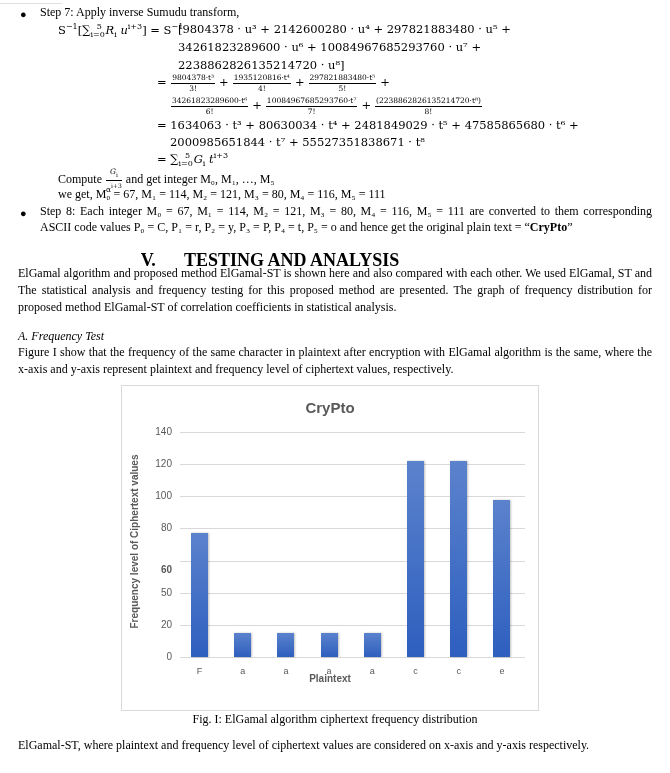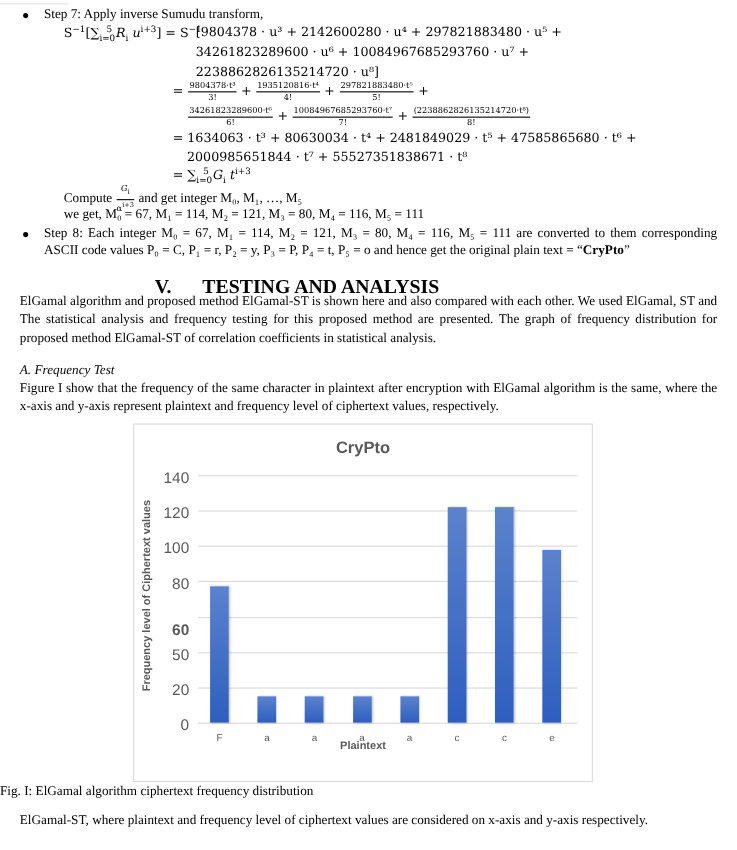--- a/index.html
+++ b/index.html
@@ -21,24 +21,24 @@
   .subhead { position:absolute; left:18px; top:329px; font-style:italic; font-size:12px; }
   .sub { font-size:8px; vertical-align:-3px;margin-top:24px; }
   .sup { font-size:8px; vertical-align:5px; }
 
   
   .chart-box { position:absolute; left:121px; top:385px; width:416px; height:324px; border:1px solid #d9d9d9; background:#fff; }
   .chart-title { position:absolute; left:0; width:416px; top:13px; text-align:center; font-family:"Liberation Sans", sans-serif; font-weight:bold; font-size:15px; color:#595959; }
   .ylabel { position:absolute; left:-88px; top:150px; width:200px; transform:rotate(-90deg); text-align:center; font-family:"Liberation Sans", sans-serif; font-weight:bold; font-size:10px; color:#595959; }
   .xlabel { position:absolute; left:0; width:416px; top:287px; text-align:center; font-family:"Liberation Sans", sans-serif; font-weight:bold; font-size:10px; color:#595959; }
   .grid { position:absolute; left:58px; width:345px; height:1px; background:#d9d9d9; }
-  .tick { position:absolute; left:20px; width:30px; text-align:right; font-family:"Liberation Sans", sans-serif; font-size:14px; color:#595959; }
+  .tick { position:absolute; left:20px; width:30px; text-align:right; font-family:"Liberation Sans", sans-serif; font-size:10px; color:#595959; }
   .bar { position:absolute; width:17px; background:linear-gradient(to bottom, #5b82cc, #2e5fbf); box-shadow:1px 0 2px rgba(0,0,0,0.25); }
   .cat { position:absolute; width:30px; text-align:center; font-family:"Liberation Sans", sans-serif; font-size:9px; color:#595959; top:280px; }
-  .caption { position:absolute; left:0; width:670px; top:712px; font-size:12px; }
+  .caption { position:absolute; left:0; width:670px; top:712px; text-align:center; font-size:12px; }
 </style>
 </head>
 <body>
 
 <div class="topline"></div>
 
 <span class="bullet" style="left:20px; top:8px;">●</span>
 <div class="abs" style="left:40px; top:5px;">Step 7: Apply inverse Sumudu transform,</div>
 
 <div class="abs math" style="left:58px; top:22px;">

